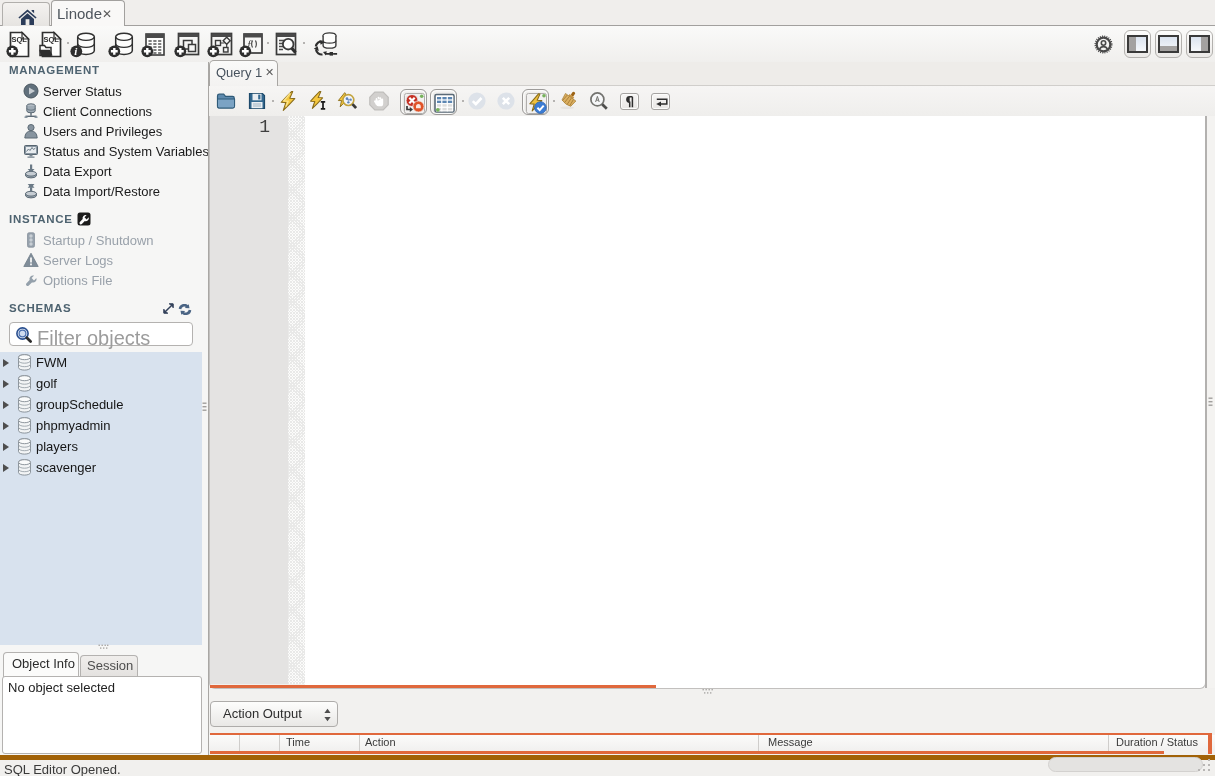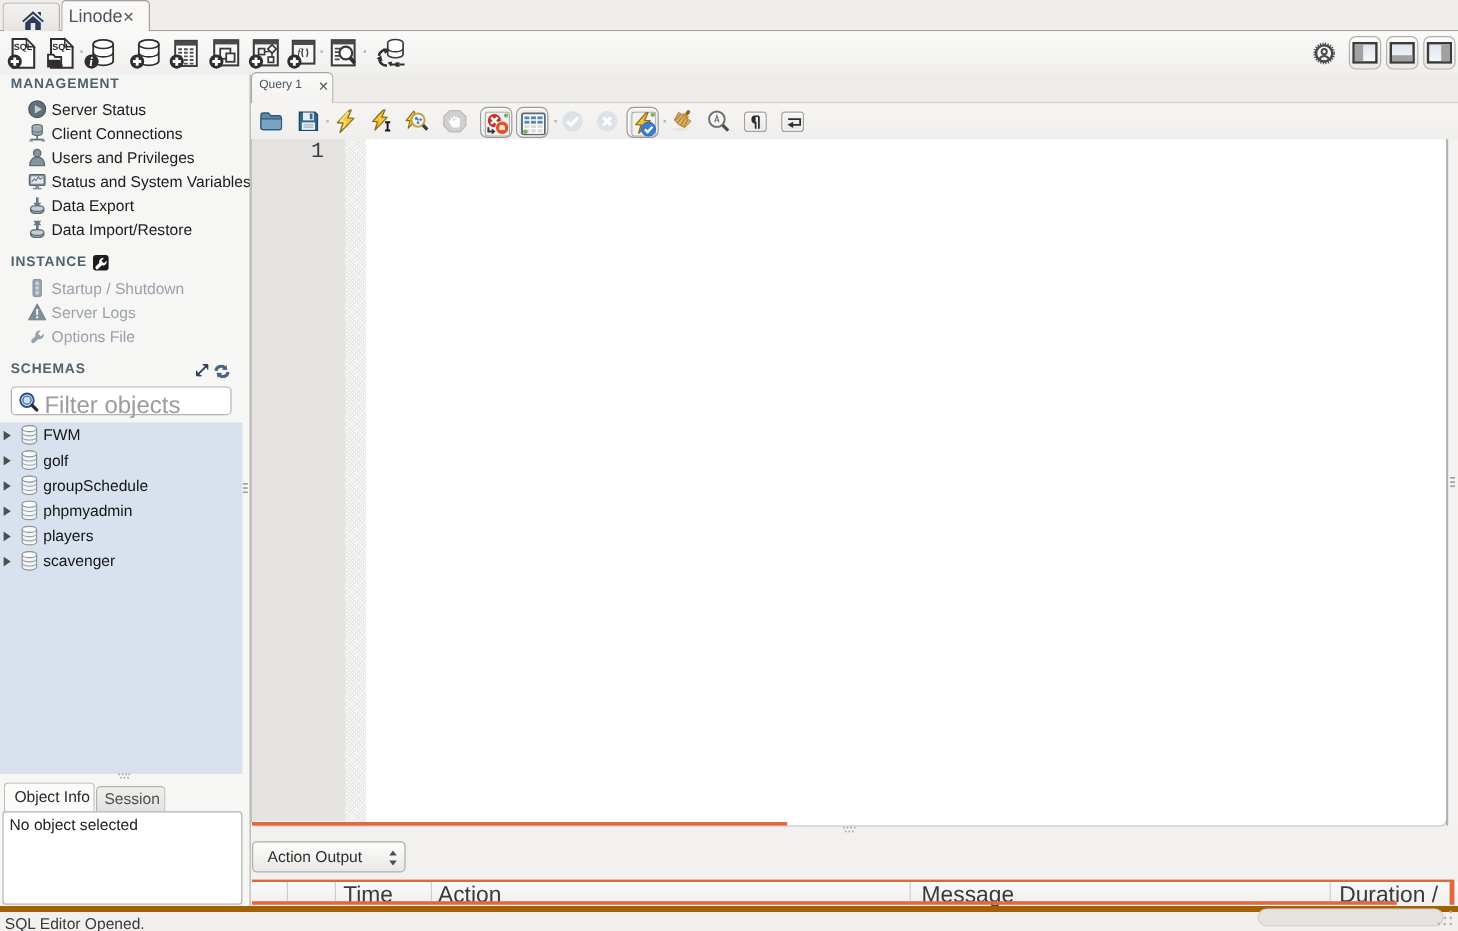--- a/index.html
+++ b/index.html
@@ -41,21 +41,21 @@
 #oitab span { position:absolute; left:8px; top:3px; font-size:13px; color:#2b2b2b; }
 #sesstab { left:80px; top:655px; width:58px; height:22px; background:linear-gradient(#f0eeec,#e3e1df); border:1px solid #b4b2b0; border-bottom:none; border-radius:4px 4px 0 0; }
 #sesstab span { position:absolute; left:6px; top:2px; font-size:13px; color:#4e4e4e; }
 #oibox { left:2px; top:676px; width:200px; height:78px; background:#fff; border:1px solid #b4b2b0; border-radius:3px; }
 #oibox span { position:absolute; left:5px; top:3px; font-size:13px; color:#222; }
 
 
 #mainleftborder { left:208px; top:62px; width:1px; height:693px; background:#a9a7a4; }
 #qtabstrip { left:209px; top:62px; width:1006px; height:24px; background:#eeece9; border-bottom:1px solid #d0cecb; }
 #qtab { left:209px; top:60px; width:69px; height:26px; background:linear-gradient(#fafaf9,#f3f2f1); border:1px solid #a8a6a3; border-bottom:none; border-radius:5px 5px 0 0; }
-#qtab span.t { position:absolute; left:6px; top:4px; font-size:10px; color:#47525d; }
+#qtab span.t { position:absolute; left:6px; top:4px; font-size:13px; color:#47525d; }
 #qtab span.x { position:absolute; left:55px; top:5px; font-size:11px; color:#5a5a5a; }
 #sqltb { left:209px; top:86px; width:1006px; height:30px; background:linear-gradient(#f6f5f4,#efeeec); }
 .sico { position:absolute; top:91px; width:20px; height:20px; }
 .tgl { position:absolute; top:89px; width:27px; height:26px; border:1px solid #9d9b99; border-radius:6px; background:linear-gradient(#f1f0ee,#e3e1df); box-shadow:inset 0 0 0 1.5px #fafaf9; }
 .tgl svg { position:absolute; left:2px; top:2px; }
 .tglb { position:absolute; top:93px; width:19px; height:17px; border:1px solid #a5a3a1; border-radius:3px; background:linear-gradient(#f7f6f5,#e9e7e5); box-shadow:inset 0 0 0 1px #fcfcfb; }
 
 
 #gutter { left:209px; top:116px; width:79px; height:568px; background:#e4e3e2; }
 #lineno { left:209px; top:117px; width:61px; text-align:right; font-family:"Liberation Mono",monospace; font-size:18px; color:#3f3f3f; }
@@ -65,21 +65,21 @@
 #editrb { left:1205px; top:116px; width:2px; height:572px; background:#b3b1af; }
 #editrstrip { left:1207px; top:116px; width:8px; height:572px; background:#f4f3f1; }
 #hscroll { left:210px; top:685px; width:446px; height:3px; background:#e0683c; }
 #edbottom { left:209px; top:688px; width:0px; height:0px; }
 
 
 #outarea { left:209px; top:689px; width:1006px; height:66px; background:#f2f1ef; }
 #combo { left:210px; top:701px; width:128px; height:26px; background:linear-gradient(#fdfdfc,#e9e8e6); border:1px solid #aeacaa; border-radius:4px; }
 #combo span { position:absolute; left:12px; top:4px; font-size:13px; color:#2d2d2d; }
 #hdr { left:209px; top:735px; width:1006px; height:16px; background:linear-gradient(#fbfbfa,#f1f0ef); }
-#hdr .col { position:absolute; top:1px; font-size:19px; color:#3a3a3a; }
+#hdr .col { position:absolute; top:1px; font-size:11px; color:#3a3a3a; }
 #hdr .sep { position:absolute; top:0px; width:1px; height:16px; background:#cfcdcb; }
 #ortop { left:210px; top:733px; width:1002px; height:2px; background:#e0683c; }
 #orbot { left:210px; top:751px; width:954px; height:3px; background:#e0683c; }
 #orright { left:1208px; top:735px; width:4px; height:19px; background:#e0683c; }
 
 
 #statusbar { left:0; top:755px; width:1215px; height:21px; background:#f1f0ee; border-top:5px solid #a16207; }
 #statusbar span { position:absolute; left:4px; top:2px; font-size:13px; color:#3a3a3a; }
 #pill { left:1048px; top:757px; width:155px; height:15px; background:#e4e3e1; border:1px solid #d3d1cf; border-radius:8px; }
 </style>

